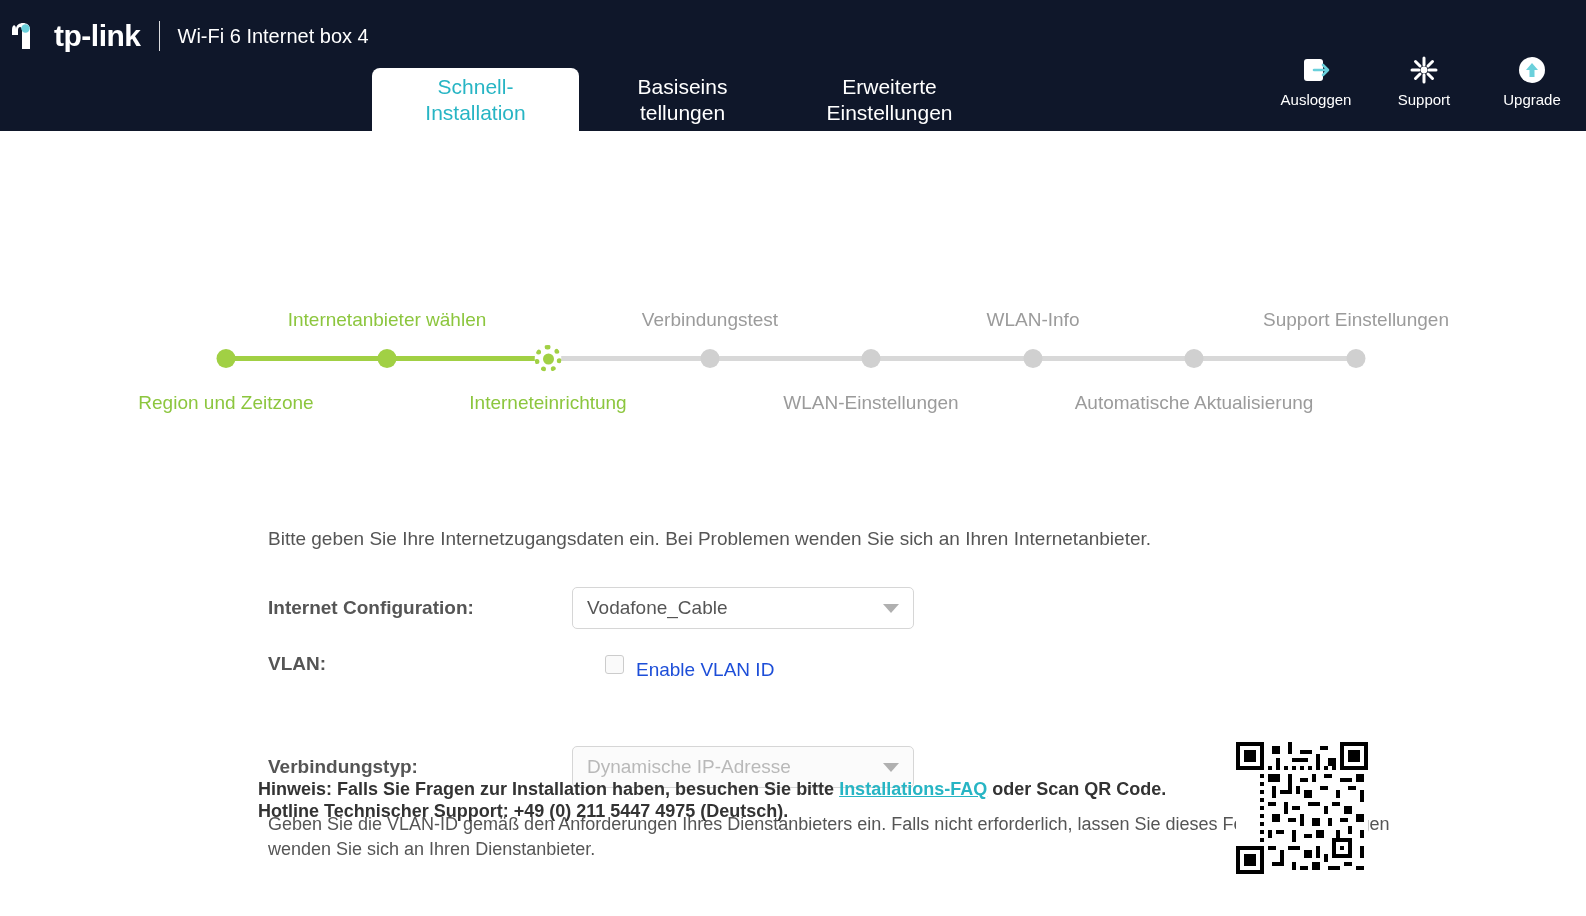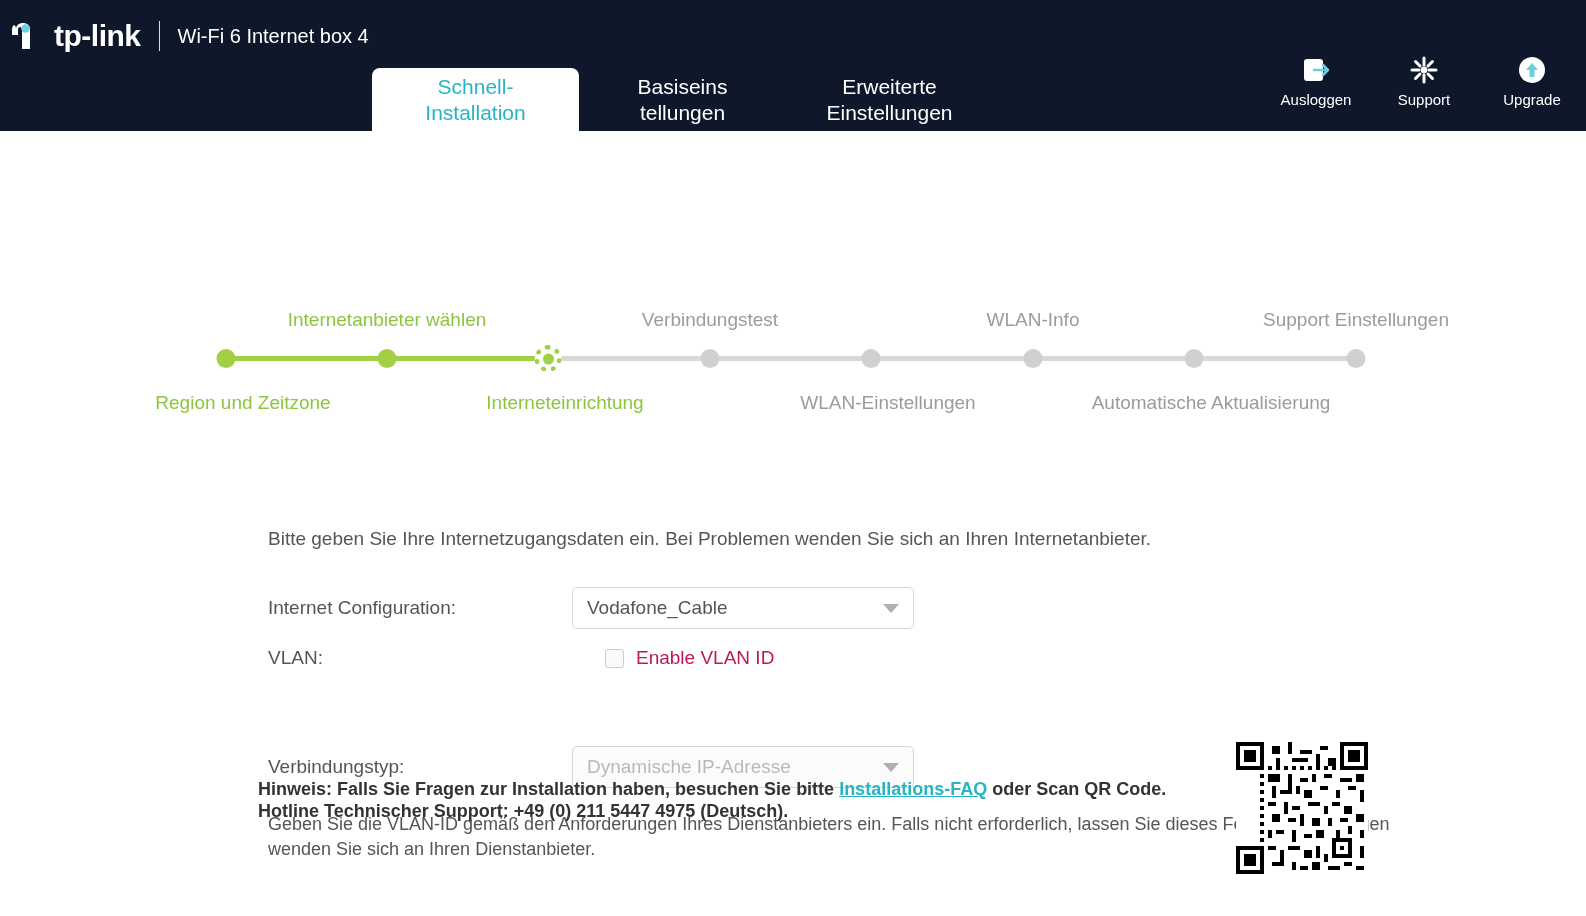--- a/index.html
+++ b/index.html
@@ -162,21 +162,21 @@
   }
   .step-label {
     position: absolute;
     font-size: 19px;
     white-space: nowrap;
     transform: translateX(-50%);
     color: #9b9b9b;
   }
   .step-label.done, .step-label.current { color: #8cc63e; }
   .step-label.top { top: 178px; }
-  .step-label.bottom { top: 261px; margin-left: 17px; }
+  .step-label.bottom { top: 261px; }
 
   
   .content {
     position: relative;
     padding-left: 268px;
   }
   .intro {
     position: absolute;
     top: 227px;
     left: 268px;
@@ -186,20 +186,21 @@
   .row {
     position: absolute;
     display: flex;
     align-items: center;
     left: 268px;
   }
   .row-label {
     width: 304px;
     font-size: 19px;
     color: #555555;
+    font-weight: bold;
   }
   .select-box {
     position: relative;
     width: 342px; height: 42px;
     border: 1px solid #d6d6d6;
     border-radius: 5px;
     background: #ffffff;
     display: flex;
     align-items: center;
     padding: 0 14px;
@@ -226,21 +227,22 @@
   .checkbox {
     width: 19px; height: 19px;
     border: 1px solid #cccccc;
     border-radius: 3px;
     background: #fafafa;
     cursor: pointer;
   }
   .checkbox-label {
     margin-left: 12px;
     font-size: 19px;
-    color: #be185d;
+    color: #1d4ed8;
+    margin-top: 12px;
   }
   .hint {
     position: absolute;
     left: 268px;
     top: 511px;
     width: 1135px;
     font-size: 18px;
     line-height: 25px;
     color: #555555;
   }

